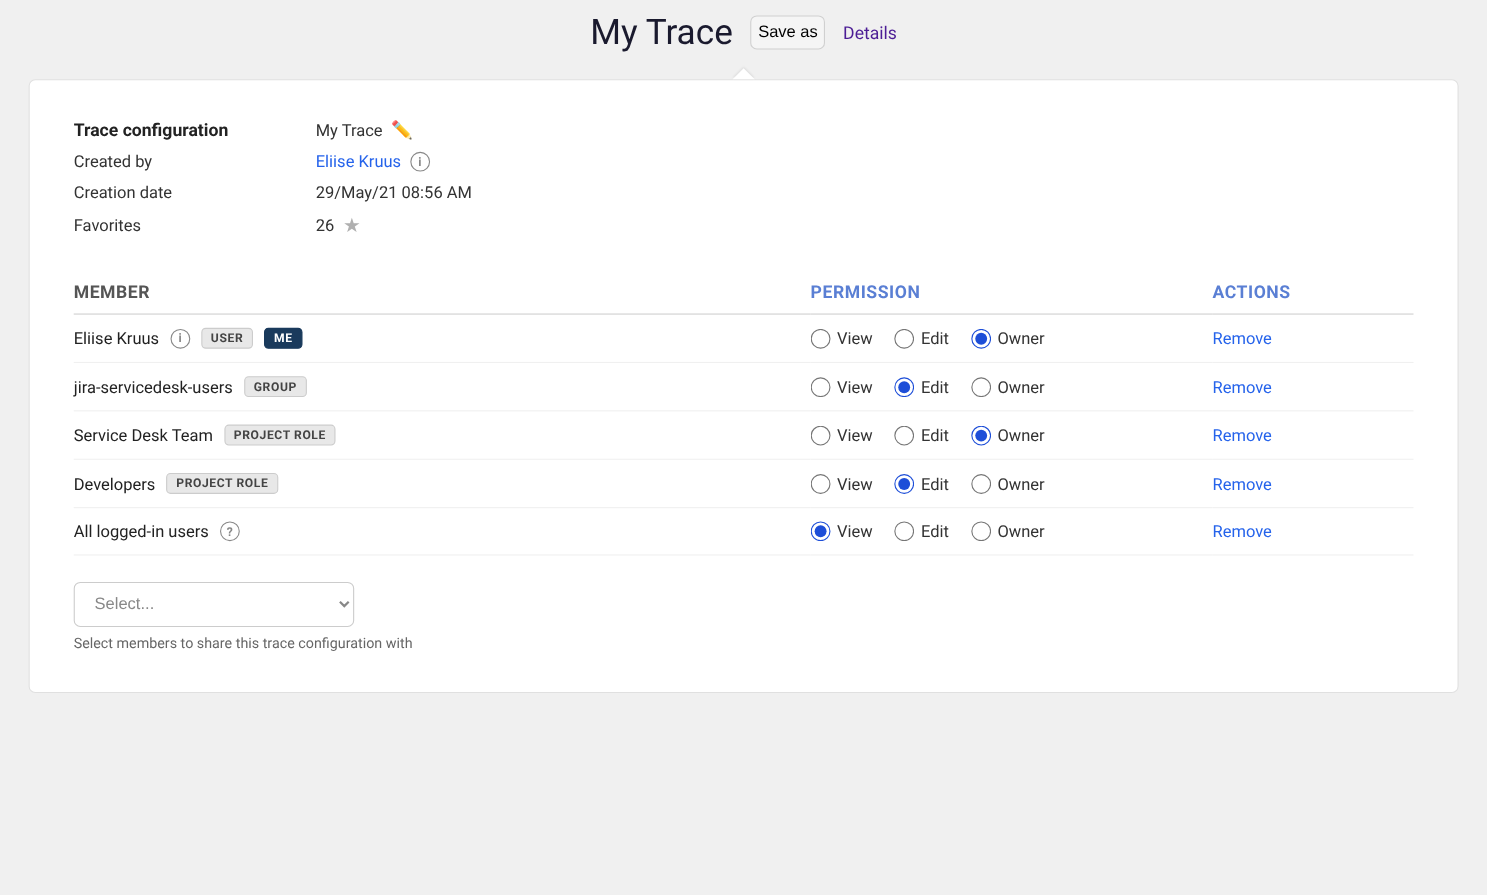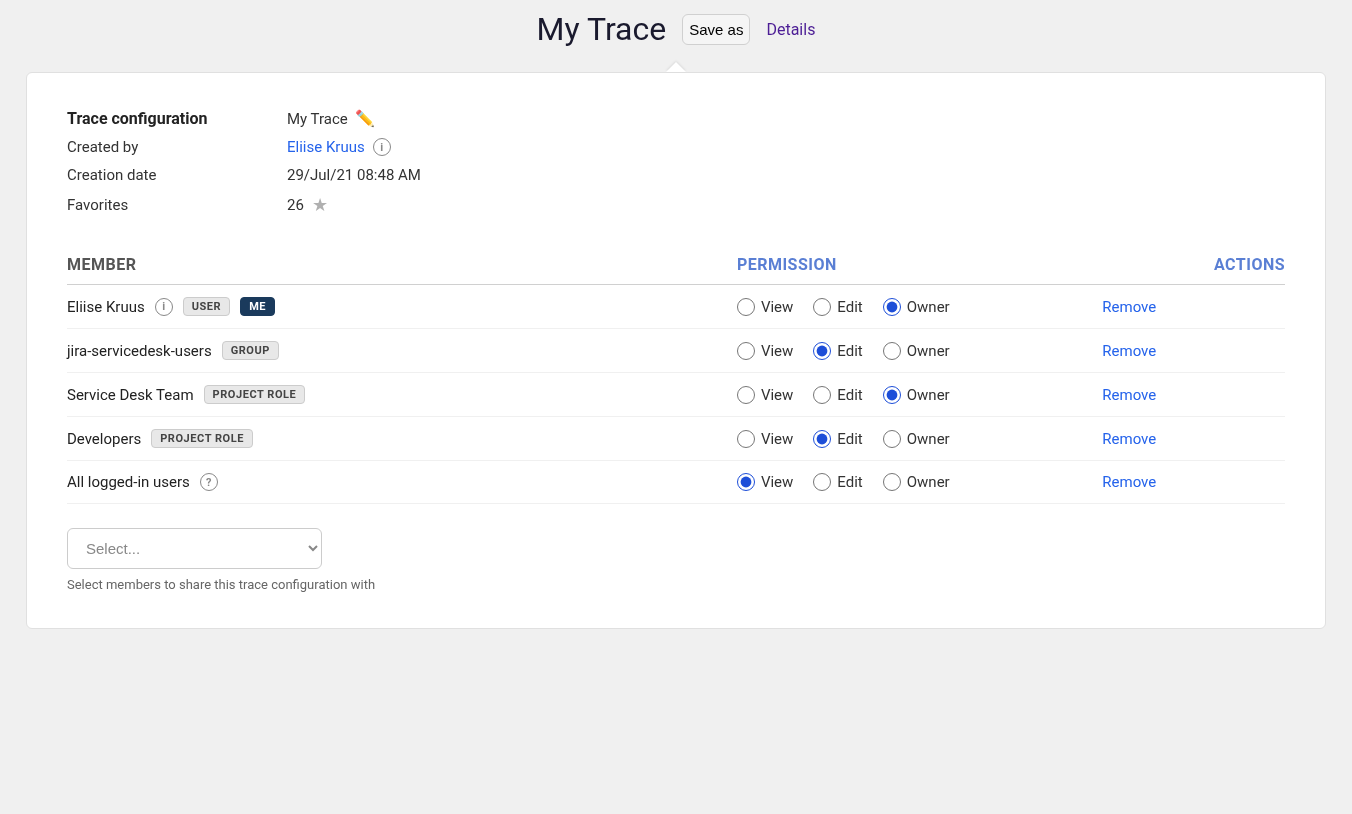--- a/index.html
+++ b/index.html
@@ -176,21 +176,21 @@
       letter-spacing: 0.03em;
       padding: 8px 0 10px 0;
     }
 
     .permissions-table th.permission-col {
       color: #5a7fd4;
     }
 
     .permissions-table th.actions-col {
       color: #5a7fd4;
-      text-align: right;
+      text-align: left;
     }
 
     .permissions-table td {
       padding: 12px 0;
       font-size: 15px;
       color: #222;
       border-bottom: 1px solid #f0f0f0;
     }
 
     .member-cell {
@@ -317,21 +317,21 @@
     <div class="config-row">
       <span class="config-label-normal">Created by</span>
       <div class="config-value">
         <a class="created-by-link">Eliise Kruus</a>
         <span class="info-icon">i</span>
       </div>
     </div>
 
     <div class="config-row">
       <span class="config-label-normal">Creation date</span>
-      <span class="config-value">29/Jul/21 08:48 AM</span>
+      <span class="config-value">29/May/21 08:56 AM</span>
     </div>
 
     <div class="config-row">
       <span class="config-label-normal">Favorites</span>
       <div class="config-value">
         <span>26</span>
         <span class="star-icon">★</span>
       </div>
     </div>
   </div>

